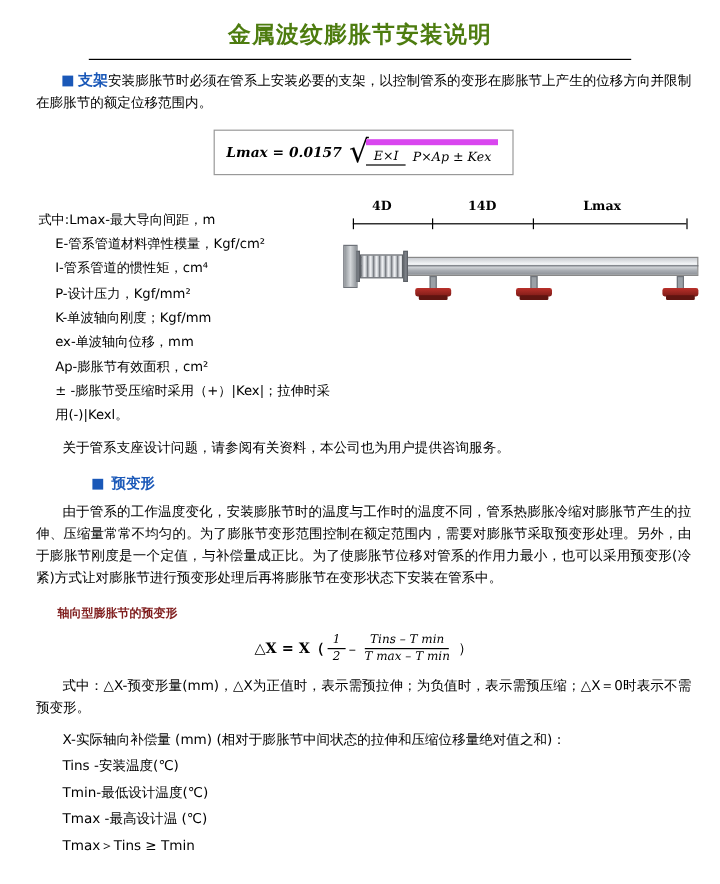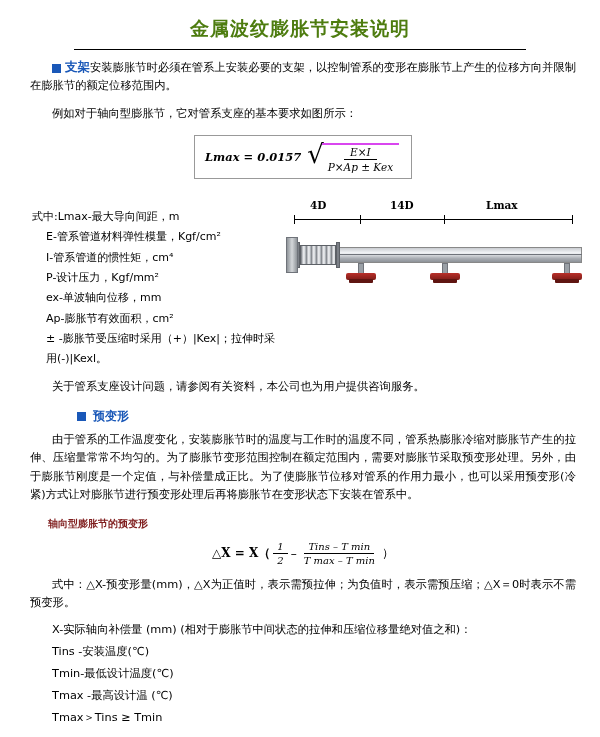--- a/index.html
+++ b/index.html
@@ -100,23 +100,22 @@
     font-family: "DejaVu Serif", "Liberation Serif", serif;
     font-style: italic;
   }
   .sqrt-sign {
     font-size: 26px;
     line-height: 26px;
     margin-right: -2px;
   }
   .frac {
     display: inline-flex;
-    flex-direction: column;
     align-items: center;
-    border-top: 2px solid #d946ef;
+    border-top: 5px solid #d946ef;
     padding-top: 1px;
     margin-top: 2px;
   }
   .frac .num {
     padding: 0 6px 1px 6px;
     border-bottom: 1px solid #000;
     font-size: 10.5px;
   }
   .frac .den {
     padding: 1px 6px 0 6px;
@@ -307,41 +306,41 @@
   <div class="title-rule"></div>
 
   <div class="content">
 
     <div class="para-block">
       <p style="text-indent:22px;">
         <span class="sq" style="display:inline-block;width:9px;height:9px;background:#1a58b8;vertical-align:middle;margin-right:4px;"></span><span style="color:#1a58b8;font-weight:bold;font-size:12.5px;">支架</span><span>安装膨胀节时必须在管系上安装必要的支架，以控制管系的变形在膨胀节上产生的位移方向并限制在膨胀节的额定位移范围内。</span>
       </p>
     </div>
 
-    <p class="indent2" style="margin-top:9px;">例如对于轴向型膨胀节，它对管系支座的基本要求如图所示：</p>
 
     <div class="formula-wrap">
       <div class="formula-box">
         <span class="formula-lhs">Lmax = 0.0157</span>
         <span class="sqrt">
           <span class="sqrt-sign">√</span>
           <span class="frac">
             <span class="num">E×I</span>
             <span class="den">P×Ap ± Kex</span>
           </span>
         </span>
       </div>
     </div>
 
     <div class="two-col">
       <div class="left legend">
         <div class="line">式中:Lmax-最大导向间距，m</div>
         <div class="line sub">E-管系管道材料弹性模量，Kgf/cm²</div>
         <div class="line sub">I-管系管道的惯性矩，cm⁴</div>
         <div class="line sub">P-设计压力，Kgf/mm²</div>
+        <div class="line sub">K-单波轴向刚度；Kgf/mm</div>
         <div class="line sub">ex-单波轴向位移，mm</div>
         <div class="line sub">Ap-膨胀节有效面积，cm²</div>
         <div class="line sub">± -膨胀节受压缩时采用（+）|Kex|；拉伸时采用(-)|Kexl。</div>
       </div>
 
       <div class="right">
         <div class="diagram">
 
           <div class="dim-row">
             <span class="lbl" style="left:24px;">4D</span>

